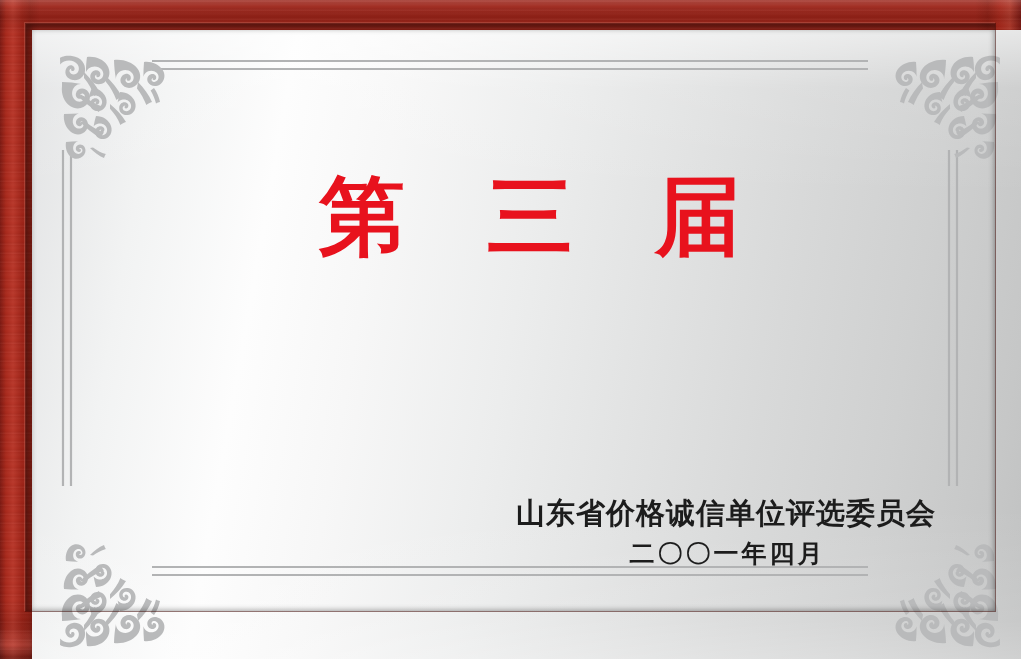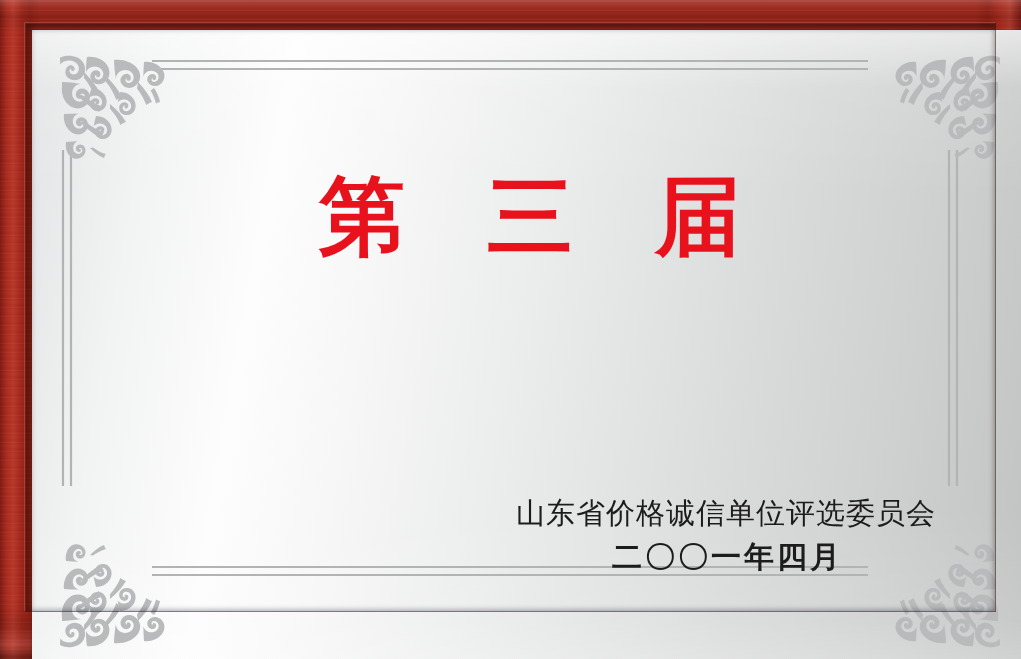--- a/index.html
+++ b/index.html
@@ -174,29 +174,29 @@
   .signature-block {
     position: absolute;
     right: 92px;
     top: 466px;
     text-align: center;
     width: 420px;
   }
   .signature-org {
     color: #1c1c1c;
     font-size: 29px;
-    font-weight: 400;
+    font-weight: 700;
     letter-spacing: 1px;
     line-height: 1.18;
     white-space: nowrap;
   }
   .signature-date {
     margin-top: 9px;
     color: #1c1c1c;
-    font-size: 30px;
+    font-size: 25px;
     font-weight: 700;
     letter-spacing: 3px;
     text-indent: 3px;
     line-height: 1.18;
     white-space: nowrap;
   }
 </style>
 </head>
 <body>
 

